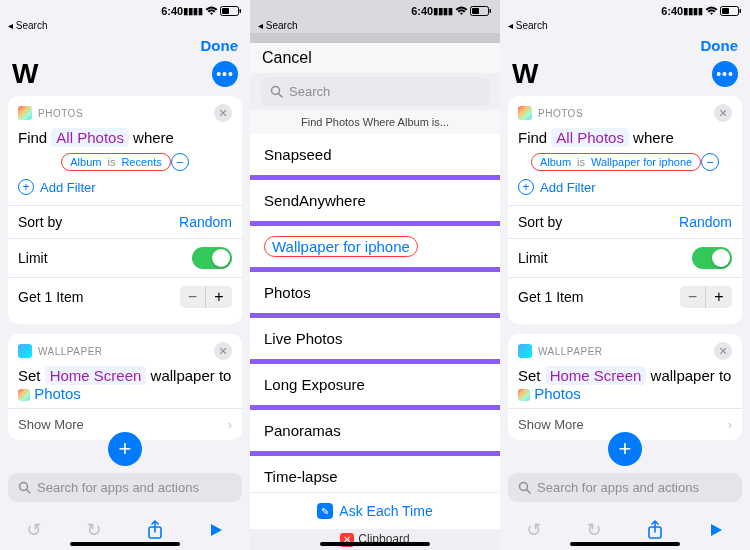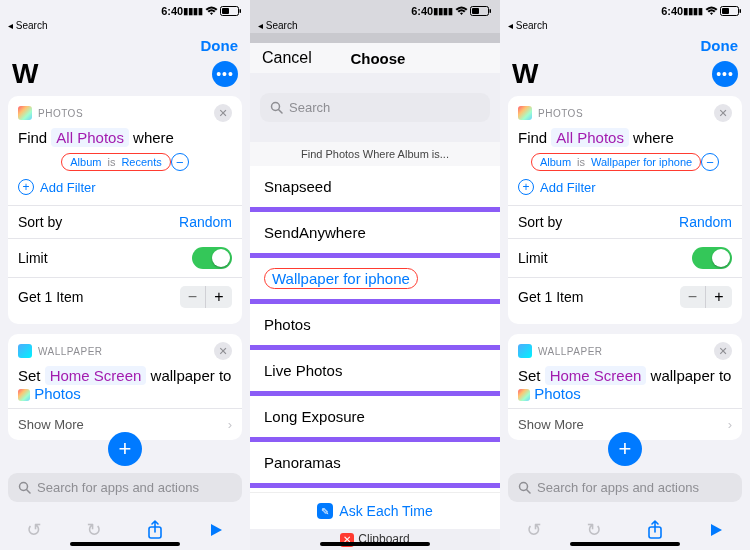--- a/index.html
+++ b/index.html
@@ -38,21 +38,21 @@
   .toggle { width:40px; height:22px; border-radius:11px; background:#34c759; position:relative; }
   .toggle::after { content:""; position:absolute; width:18px; height:18px; border-radius:50%; background:#fff; top:2px; right:2px; box-shadow:0 1px 2px rgba(0,0,0,0.3); }
   .stepper { display:flex; align-items:center; }
   .stepper .seg { width:26px; height:22px; background:#eceef0; display:flex; align-items:center; justify-content:center; font-size:16px; color:#666; }
   .stepper .seg:first-child { border-radius:5px 0 0 5px; border-right:1px solid #d0d0d5; }
   .stepper .seg:last-child { border-radius:0 5px 5px 0; color:#000; }
   .showmore { display:flex; justify-content:space-between; align-items:center; padding-top:8px; color:#555; font-size:13px; }
   .chev { color:#c7c7cc; }
   .fab { width:34px; height:34px; border-radius:50%; background:#007aff; color:#fff; display:flex; align-items:center; justify-content:center; font-size:22px; position:absolute; left:50%; transform:translateX(-50%); bottom:84px; z-index:2; }
   .search { margin:0 8px; background:#e4e4e9; border-radius:9px; padding:7px 10px; color:#8e8e93; font-size:13px; display:flex; align-items:center; gap:6px; }
-  .search.light { background:#e9e9ee; margin:20px 10px; }
+  .search.light { background:#e9e9ee; margin:4px 10px; }
   .toolbar { height:40px; margin-top:8px; display:flex; justify-content:space-around; align-items:center; padding:0 4px; }
   .tb-ico { color:#c0c0c5; font-size:18px; }
   .tb-ico.active { color:#007aff; }
   .homebar { width:110px; height:4px; background:#000; border-radius:2px; position:absolute; bottom:4px; left:50%; transform:translateX(-50%); }
   
   .listwrap { flex:1; overflow:hidden; background:#fff; }
   .listwrap .helper { text-align:center; font-size:11px; color:#444; padding:6px 0; background:#f7f7f9; }
   .picklist .item { padding:12px 14px; font-size:15px; border-bottom:5px solid #8b5cf6; color:#000; }
   .picklist .item.selected { color:#007aff; }
   .picklist .item.selected span { border:1.5px solid #ff3b30; border-radius:13px; padding:1px 7px; }
@@ -209,21 +209,20 @@
             <rect x="2" y="2" width="7" height="6" rx="1" fill="#000"></rect>
           </svg>
       </span>
     </span>
   </div>
   <div class="backrow" style="background:#d9d9de;">◂ Search</div>
   <div style="background:#c9c9ce;height:10px;"></div>
 
   <div class="nav-center" style="background:#f7f7f9;">
     <span class="cancel">Cancel</span>
-    <span class="title">Choose</span>
     <span style="width:44px;"></span>
   </div>
   <div class="search light">
     <span>
       <svg width="13" height="13" viewBox="0 0 13 13">
           <circle cx="5.5" cy="5.5" r="4" fill="none" stroke="#8e8e93" stroke-width="1.5"></circle>
           <line x1="8.5" y1="8.5" x2="12" y2="12" stroke="#8e8e93" stroke-width="1.5" stroke-linecap="round"></line>
         </svg>
     </span>
     <span>Search</span>

